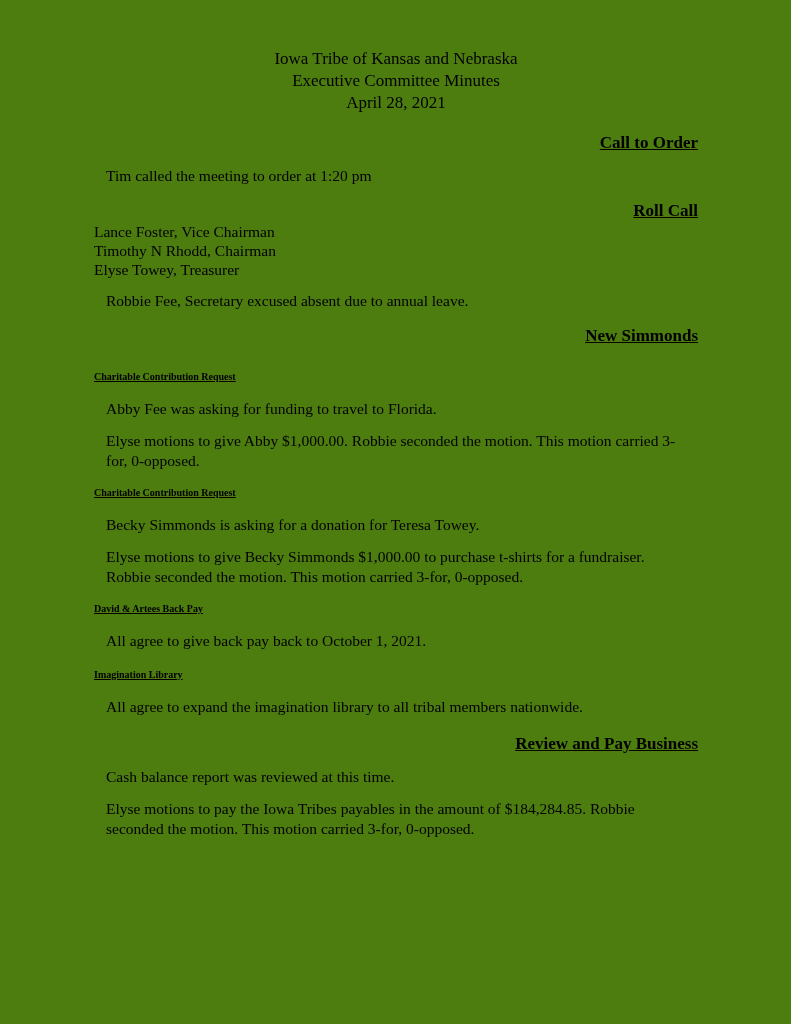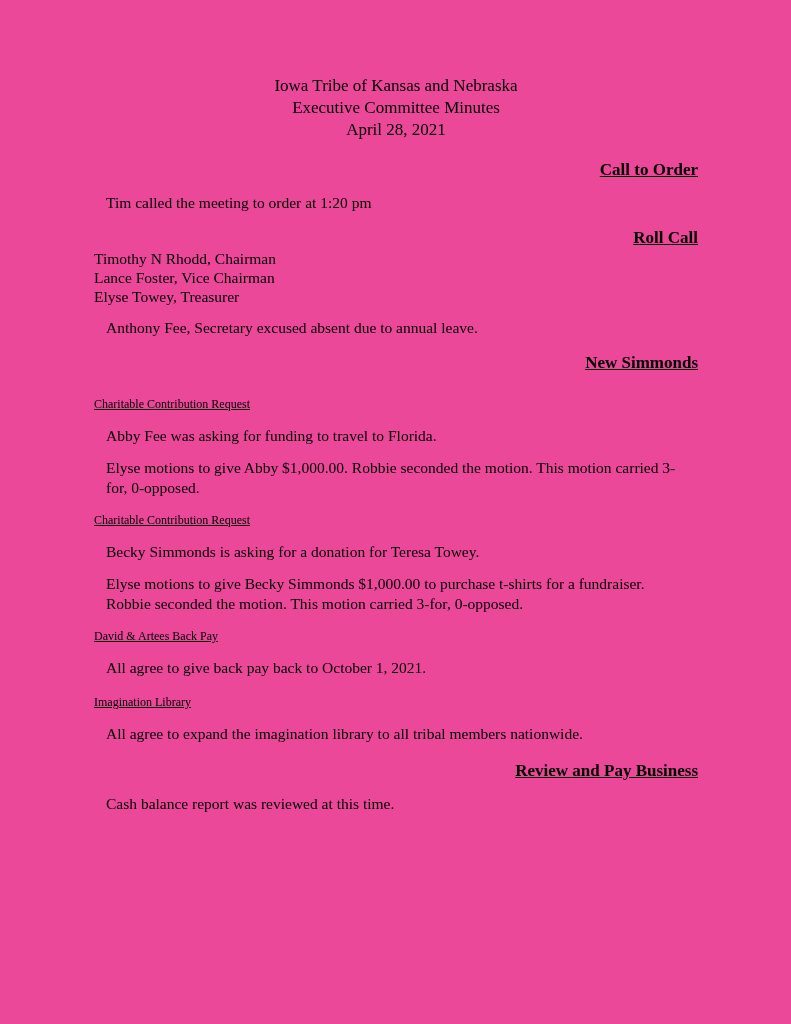--- a/index.html
+++ b/index.html
@@ -5,46 +5,46 @@
   html, body {
     margin: 0;
     padding: 0;
     background: #ffffff;
   }
   .page {
     position: relative;
     width: 791px;
     height: 1024px;
     margin: 0 auto;
-    background: #ec4899;
+    background: #4d7c0f;
     color: #000000;
     font-family: "Liberation Serif", "DejaVu Serif", serif;
     box-sizing: border-box;
-    padding: 75px 93px 0 94px;
+    padding: 48px 93px 0 94px;
     overflow: hidden;
   }
   .doc-header {
     text-align: center;
     font-size: 17px;
     line-height: 22px;
     margin-bottom: 18px;
   }
   .doc-header div { margin: 0; }
   .h1 {
     font-size: 17px;
     line-height: 22px;
     font-weight: bold;
     text-decoration: underline;
     margin: 14px 0 0 0;
     text-align: right;
   }
   .h2 {
-    font-size: 12px;
+    font-size: 10px;
     line-height: 20px;
-    font-weight: normal;
+    font-weight: bold;
     text-decoration: underline;
     margin: 0;
   }
   p.body {
     font-size: 15.5px;
     line-height: 20px;
     margin: 12px;
   }
   .attendee-list {
     font-size: 15.5px;
@@ -66,38 +66,39 @@
     <div>Iowa Tribe of Kansas and Nebraska</div>
     <div>Executive Committee Minutes</div>
     <div>April 28, 2021</div>
   </div>
 
   <div class="h1">Call to Order</div>
   <p class="body">Tim called the meeting to order at 1:20 pm</p>
 
   <div class="h1 mt-14">Roll Call</div>
   <div class="attendee-list">
+    <div>Lance Foster, Vice Chairman</div>
     <div>Timothy N Rhodd, Chairman</div>
-    <div>Lance Foster, Vice Chairman</div>
     <div>Elyse Towey, Treasurer</div>
   </div>
-  <p class="body mt-16">Anthony Fee, Secretary excused absent due to annual leave.</p>
+  <p class="body mt-16">Robbie Fee, Secretary excused absent due to annual leave.</p>
 
   <div class="h1 mt-14">New Simmonds</div>
 
   <div class="h2 mt-20">Charitable Contribution Request</div>
   <p class="body">Abby Fee was asking for funding to travel to Florida.</p>
   <p class="body mt-19">Elyse motions to give Abby $1,000.00. Robbie seconded the motion. This motion carried 3-for, 0-opposed.</p>
 
   <div class="h2 mt-8">Charitable Contribution Request</div>
   <p class="body">Becky Simmonds is asking for a donation for Teresa Towey.</p>
   <p class="body mt-19">Elyse motions to give Becky Simmonds $1,000.00 to purchase t-shirts for a fundraiser. Robbie seconded the motion. This motion carried 3-for, 0-opposed.</p>
 
   <div class="h2 mt-8">David &amp; Artees Back Pay</div>
   <p class="body">All agree to give back pay back to October 1, 2021.</p>
 
   <div class="h2 mt-14">Imagination Library</div>
   <p class="body">All agree to expand the imagination library to all tribal members nationwide.</p>
 
   <div class="h1 mt-16">Review and Pay Business</div>
   <p class="body">Cash balance report was reviewed at this time.</p>
+  <p class="body mt-16">Elyse motions to pay the Iowa Tribes payables in the amount of $184,284.85. Robbie seconded the motion. This motion carried 3-for, 0-opposed.</p>
 
 </div>
 
 </body></html>

